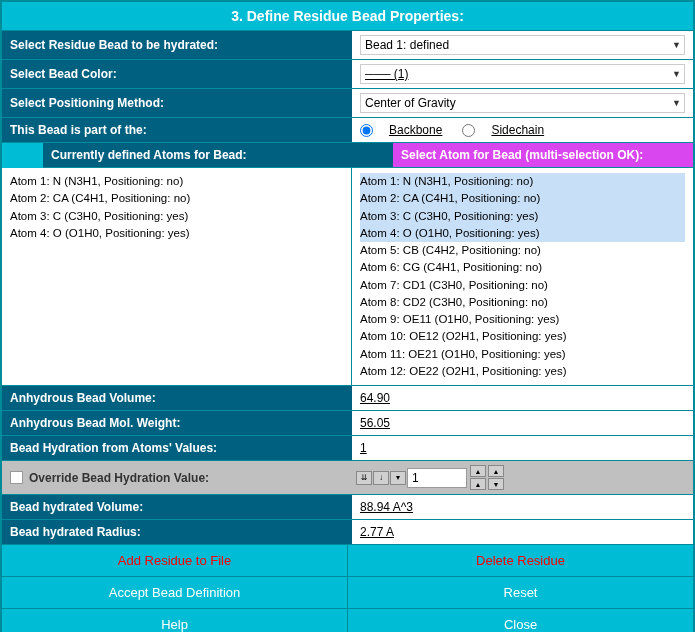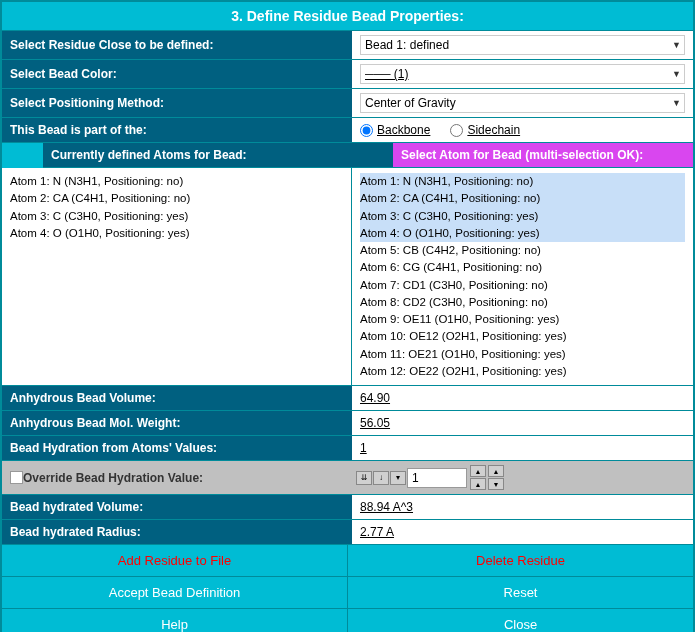--- a/index.html
+++ b/index.html
@@ -71,21 +71,21 @@
       color: #333;
     }
     .radio-group {
       display: flex;
       align-items: center;
       gap: 20px;
     }
     .radio-label {
       display: flex;
       align-items: center;
-      gap: 4px;
+      gap: 16px;
       cursor: pointer;
     }
     .atoms-row {
       display: flex;
       border-bottom: 1px solid #008b9a;
       min-height: 200px;
     }
     .atoms-left-content {
       background: white;
       padding: 5px 8px;
@@ -127,20 +127,21 @@
     }
     .hydration-label {
       background: #c0c0c0;
       color: #333;
       font-weight: bold;
       padding: 5px 8px;
       width: 350px;
       min-width: 350px;
       display: flex;
       align-items: center;
+      gap: 6px;
     }
     .checkbox-el {
       width: 13px;
       height: 13px;
       border: 1px solid #999;
       background: white;
       display: inline-block;
       flex-shrink: 0;
     }
     .hydration-value {
@@ -215,21 +216,21 @@
 <body>
 
 <div class="main-container">
 
   <div class="title-bar">
     <span>3. Define Residue Bead Properties:</span>
   </div>
 
   <div class="row">
     <div class="label-cell">
-      <span>Select Residue Close to be defined:</span>
+      <span>Select Residue Bead to be hydrated:</span>
     </div>
     <div class="value-cell">
       <div class="select-wrapper">
         <select class="select-control">
           <option>Bead 1: defined</option>
         </select>
       </div>
     </div>
   </div>
 

